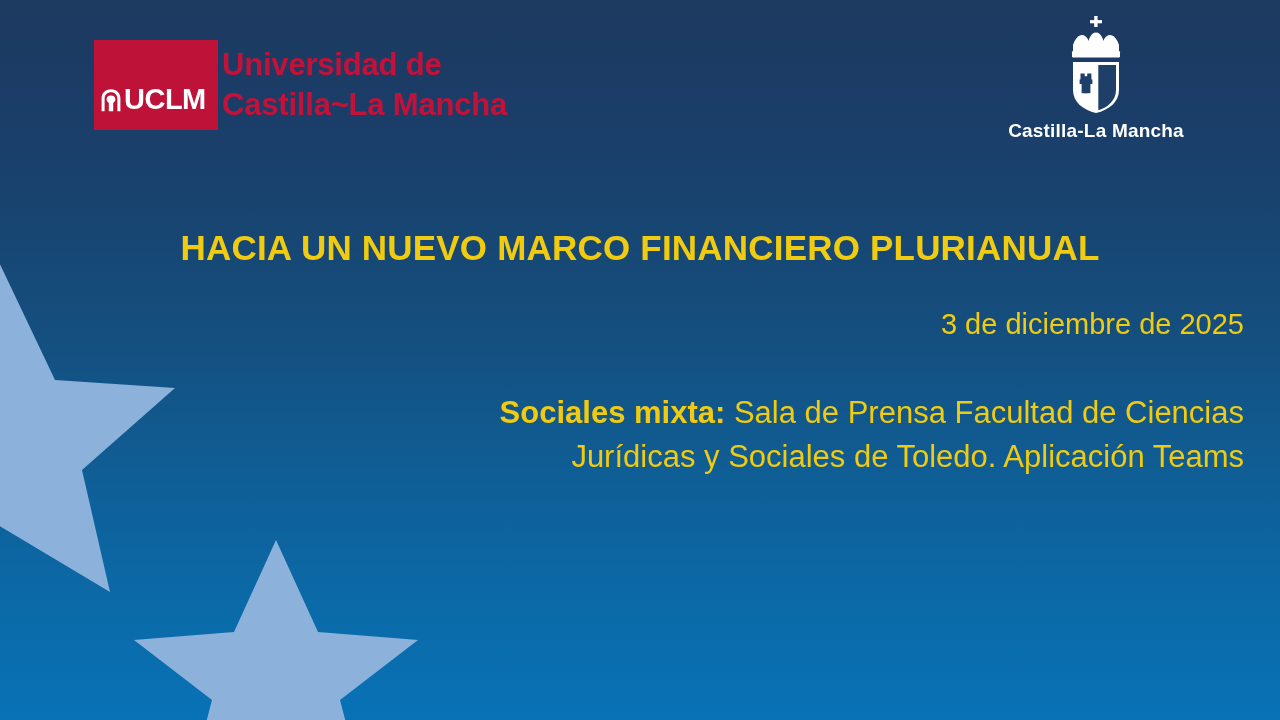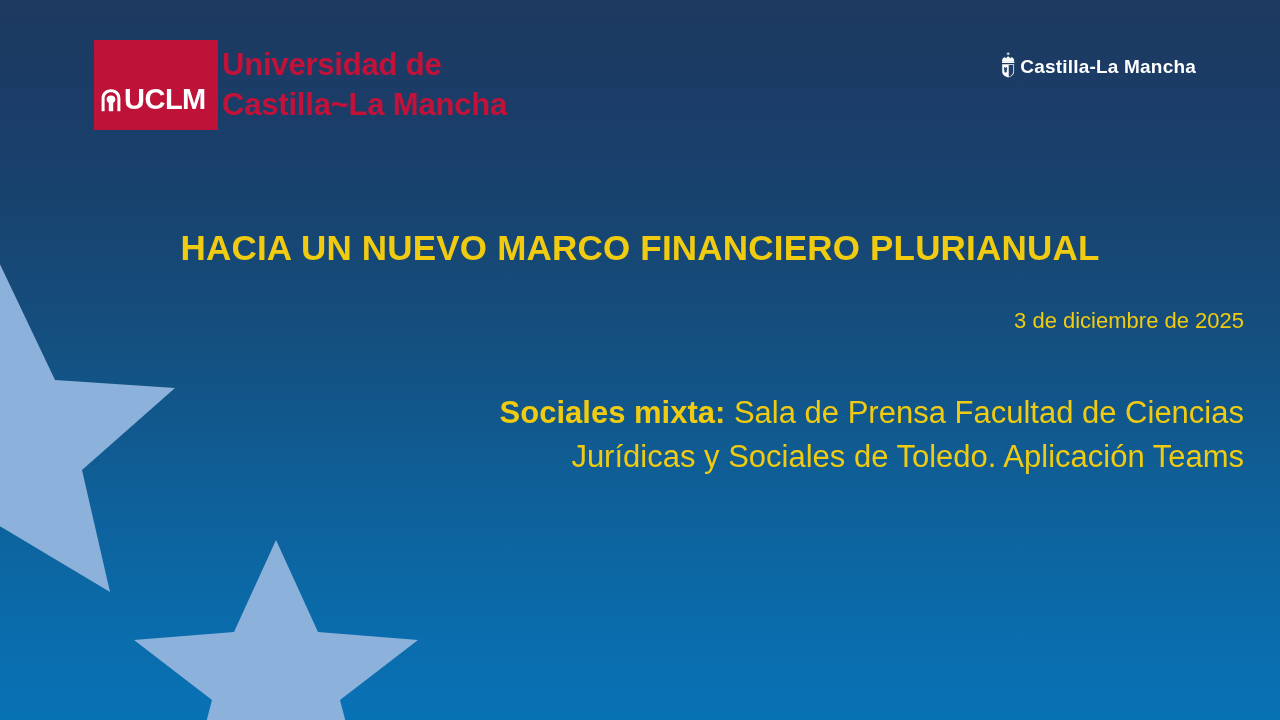--- a/index.html
+++ b/index.html
@@ -76,21 +76,21 @@
     white-space: pre;
   }
 
   
   #jccm-logo {
     position: absolute;
     right: 84px;
     top: 14px;
     width: 200px;
     display: flex;
-    flex-direction: row;
+    flex-direction: column;
     align-items: center;
   }
   #jccm-name {
     margin-top: 4px;
     color: #ffffff;
     font-size: 19px;
     font-weight: bold;
     letter-spacing: 0.2px;
     white-space: nowrap;
   }
@@ -108,21 +108,21 @@
     letter-spacing: 0.2px;
     white-space: nowrap;
   }
 
   
   #event-date {
     position: absolute;
     right: 36px;
     top: 308px;
     color: #f0cb10;
-    font-size: 22px;
+    font-size: 29px;
     text-align: right;
     white-space: nowrap;
   }
 
   
   #venue {
     position: absolute;
     right: 36px;
     top: 391px;
     width: 820px;

